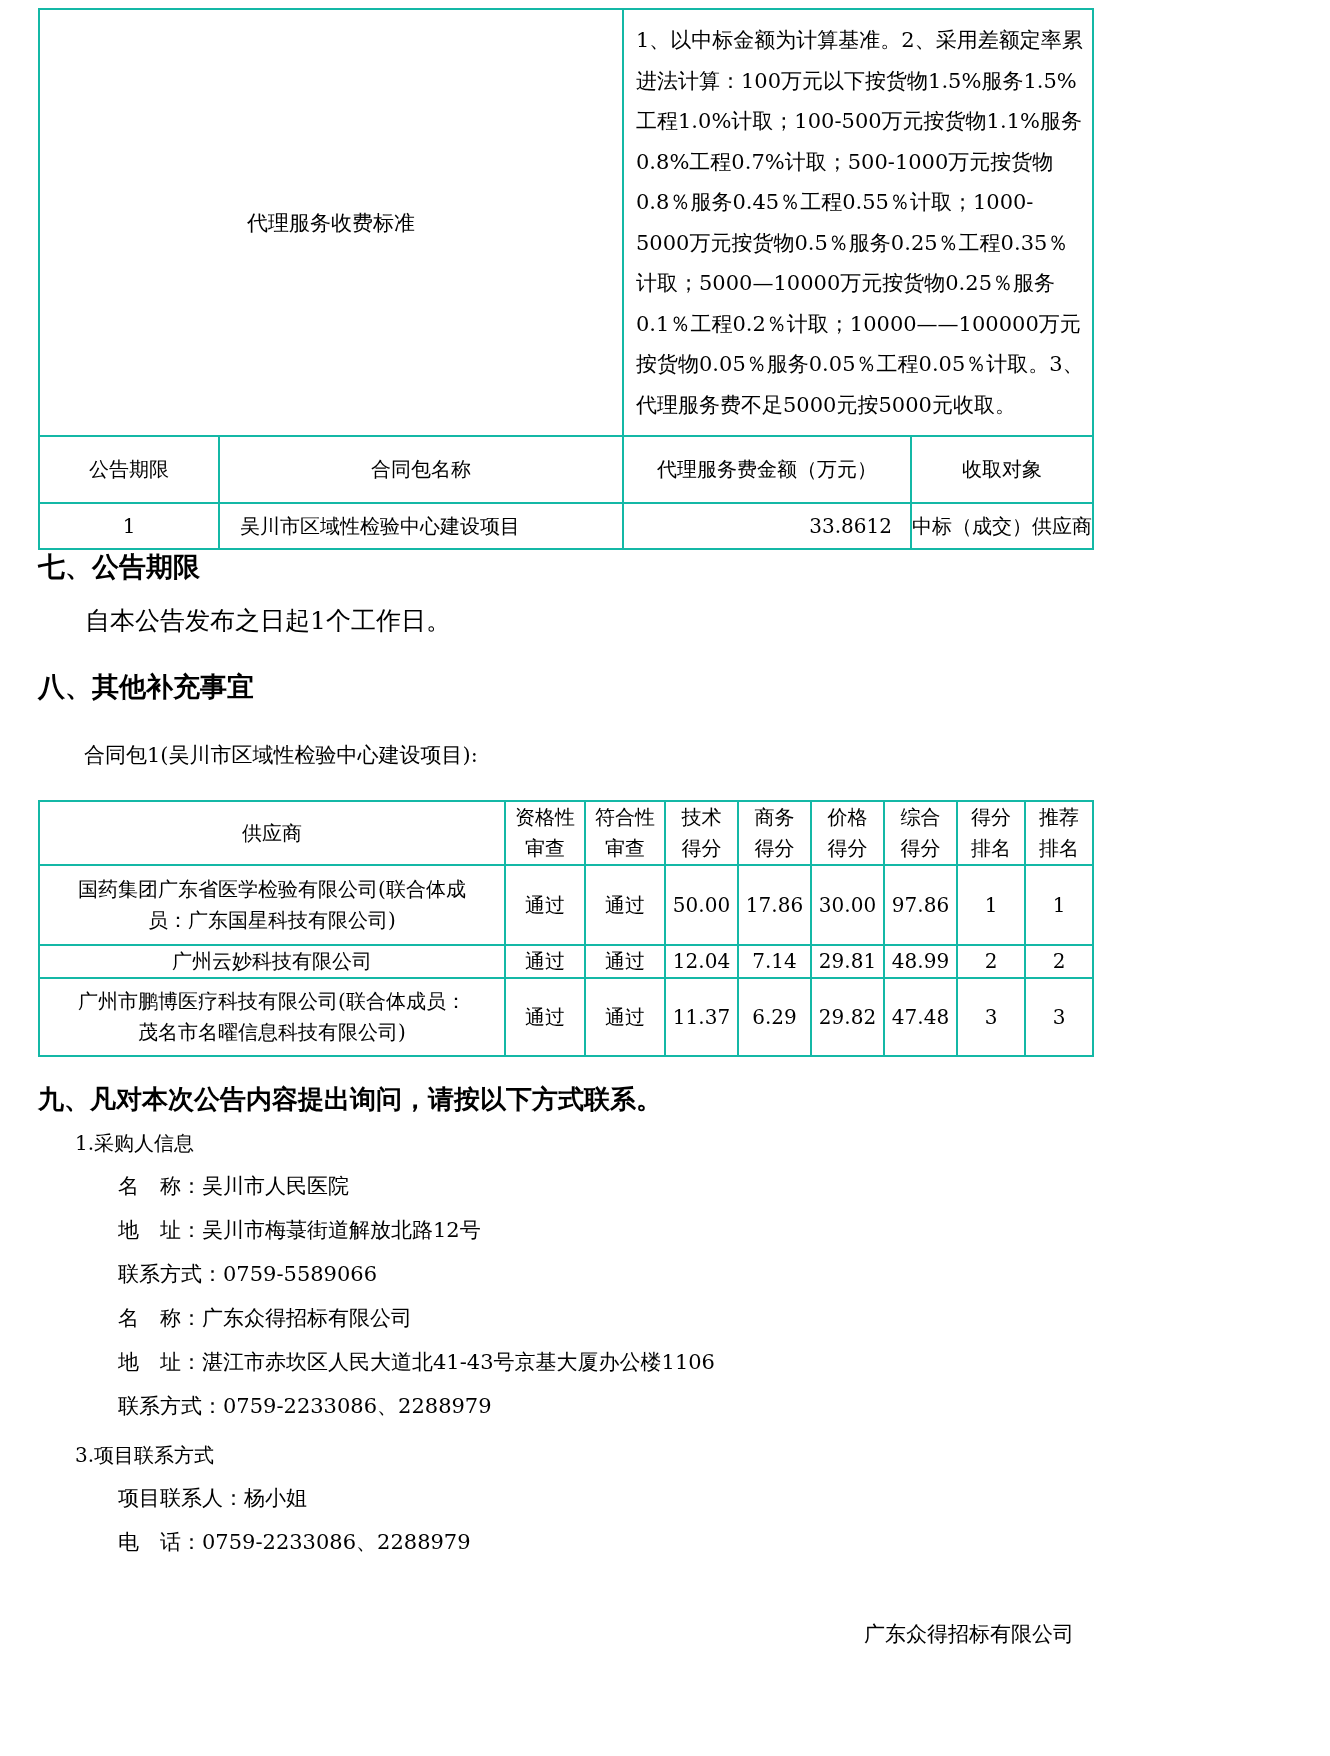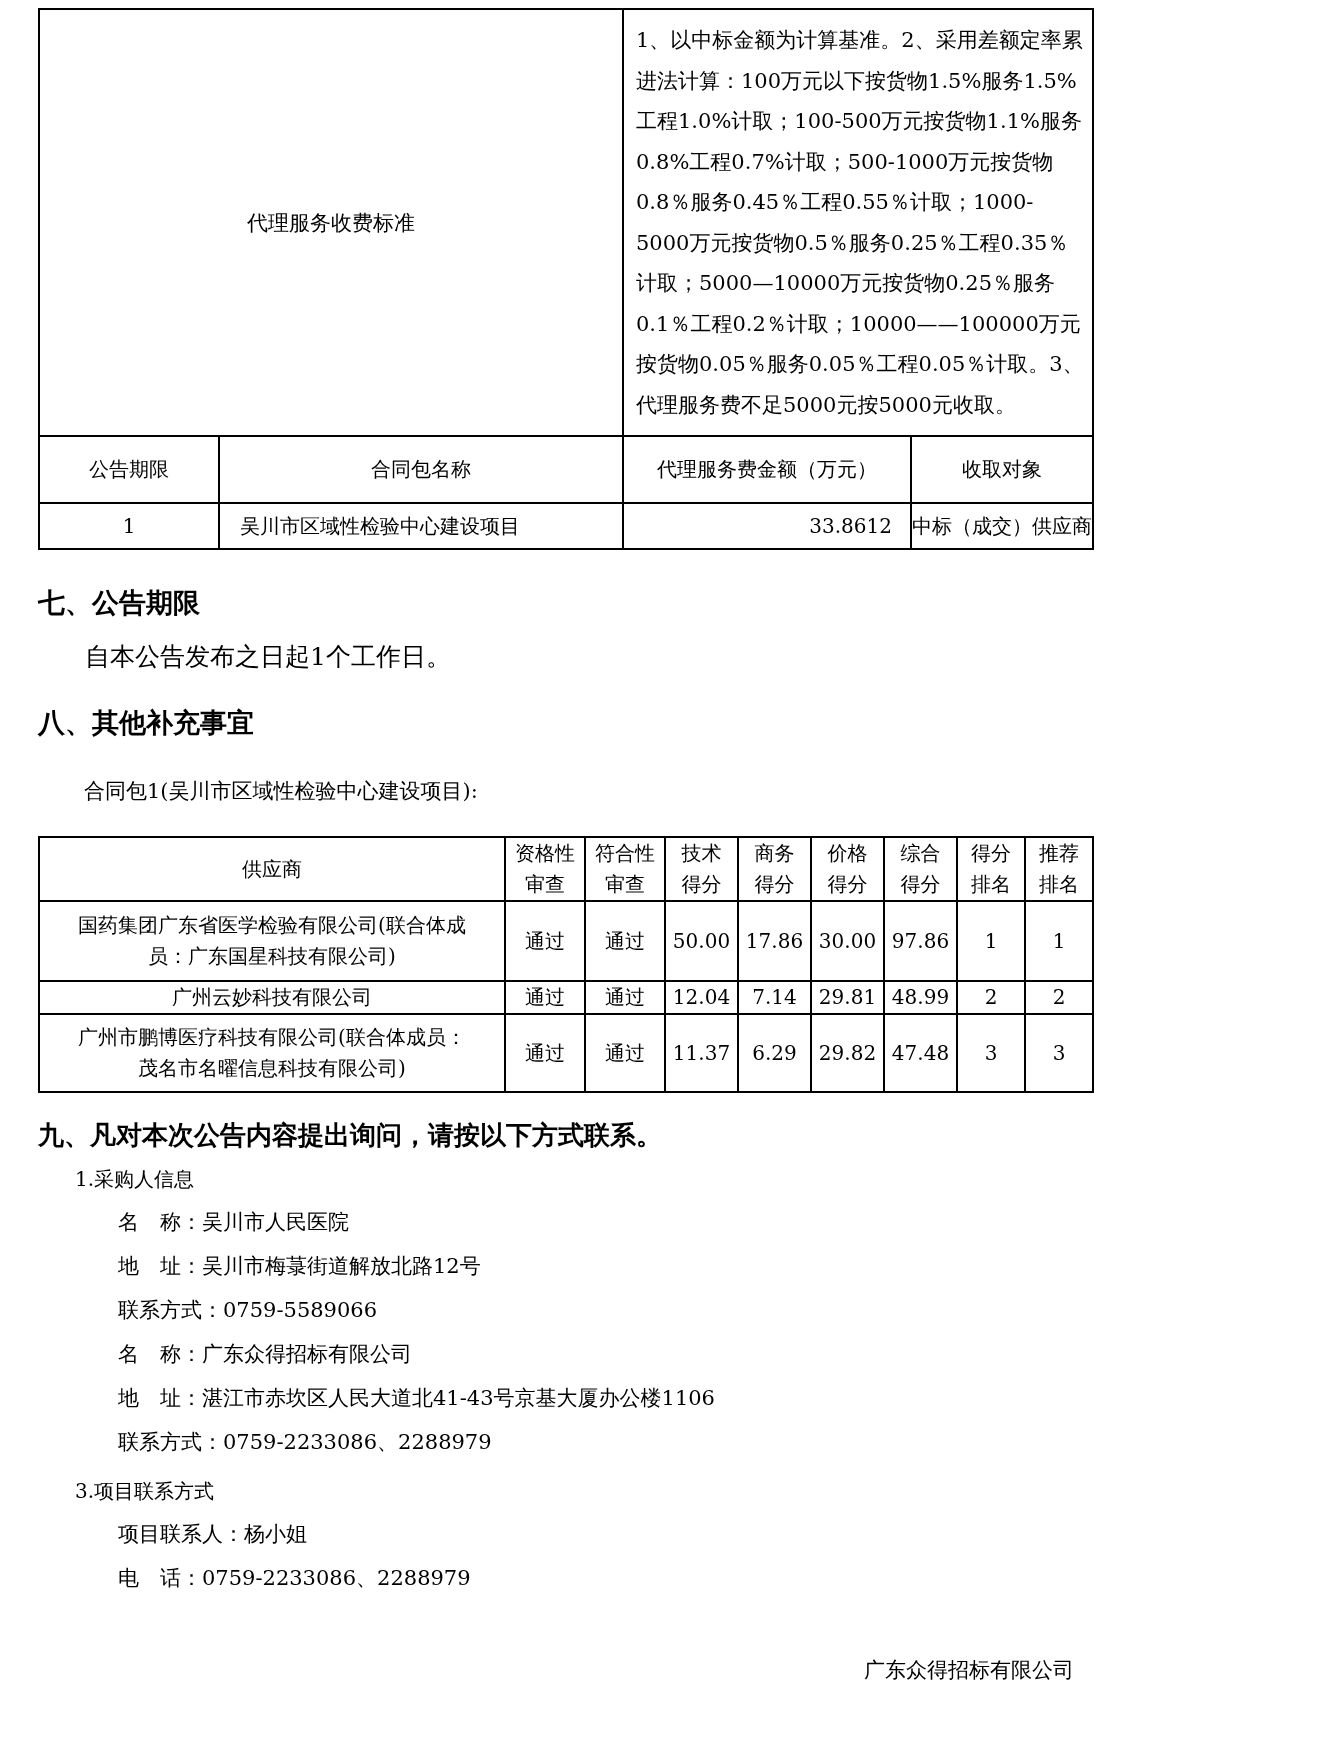--- a/index.html
+++ b/index.html
@@ -5,35 +5,35 @@
   * { margin:0; padding:0; box-sizing:border-box; }
   html,body { background:#ffffff; }
   body {
     width:1330px; height:1756px; overflow:hidden;
     font-family:"DejaVu Serif","Liberation Serif",serif;
     color:#000;
   }
   .content { margin-left:38px; width:1054px; padding-top:8px; }
 
   table { border-collapse:collapse; width:1054px; table-layout:fixed; }
-  td, th { border:2px solid #000000; font-weight:normal; font-size:20px; vertical-align:middle; }
+  td, th { border:2px solid #14b8a6; font-weight:normal; font-size:20px; vertical-align:middle; }
 
   
   .t1-fee { height:407px; }
   .fee-label-cell { text-align:center; font-size:21px; }
   .fee-text-cell { padding:10px 6px 10px 12px; font-size:21px; line-height:40.5px; text-align:left; }
   .t1-head th { height:67px; text-align:center; }
   .t1-data td { height:46px; white-space:nowrap; }
   .cell-center { text-align:center; }
   .cell-left { text-align:left; padding-left:20px; }
   .cell-right { text-align:right; padding-right:18px; }
 
   
   .h-sec { font-size:27px; font-weight:bold; line-height:34px; }
-  .h7 { margin-top:36px; }
+  .h7 { }
   .h8 { margin-top:34px; }
   .h9 { margin-top:25px; font-size:26px; }
   .p-indent { margin-top:22px; margin-left:47px; font-size:25px; line-height:30px; }
   .p-pkg { margin-top:36px; margin-left:46px; font-size:21px; line-height:30px; }
 
   
   .t2 { margin-top:30px; }
   .t2 th, .t2 td { text-align:center; white-space:pre-line; line-height:31px; }
   .t2-head { height:55px; }
   .t2-r1 { height:80px; }

